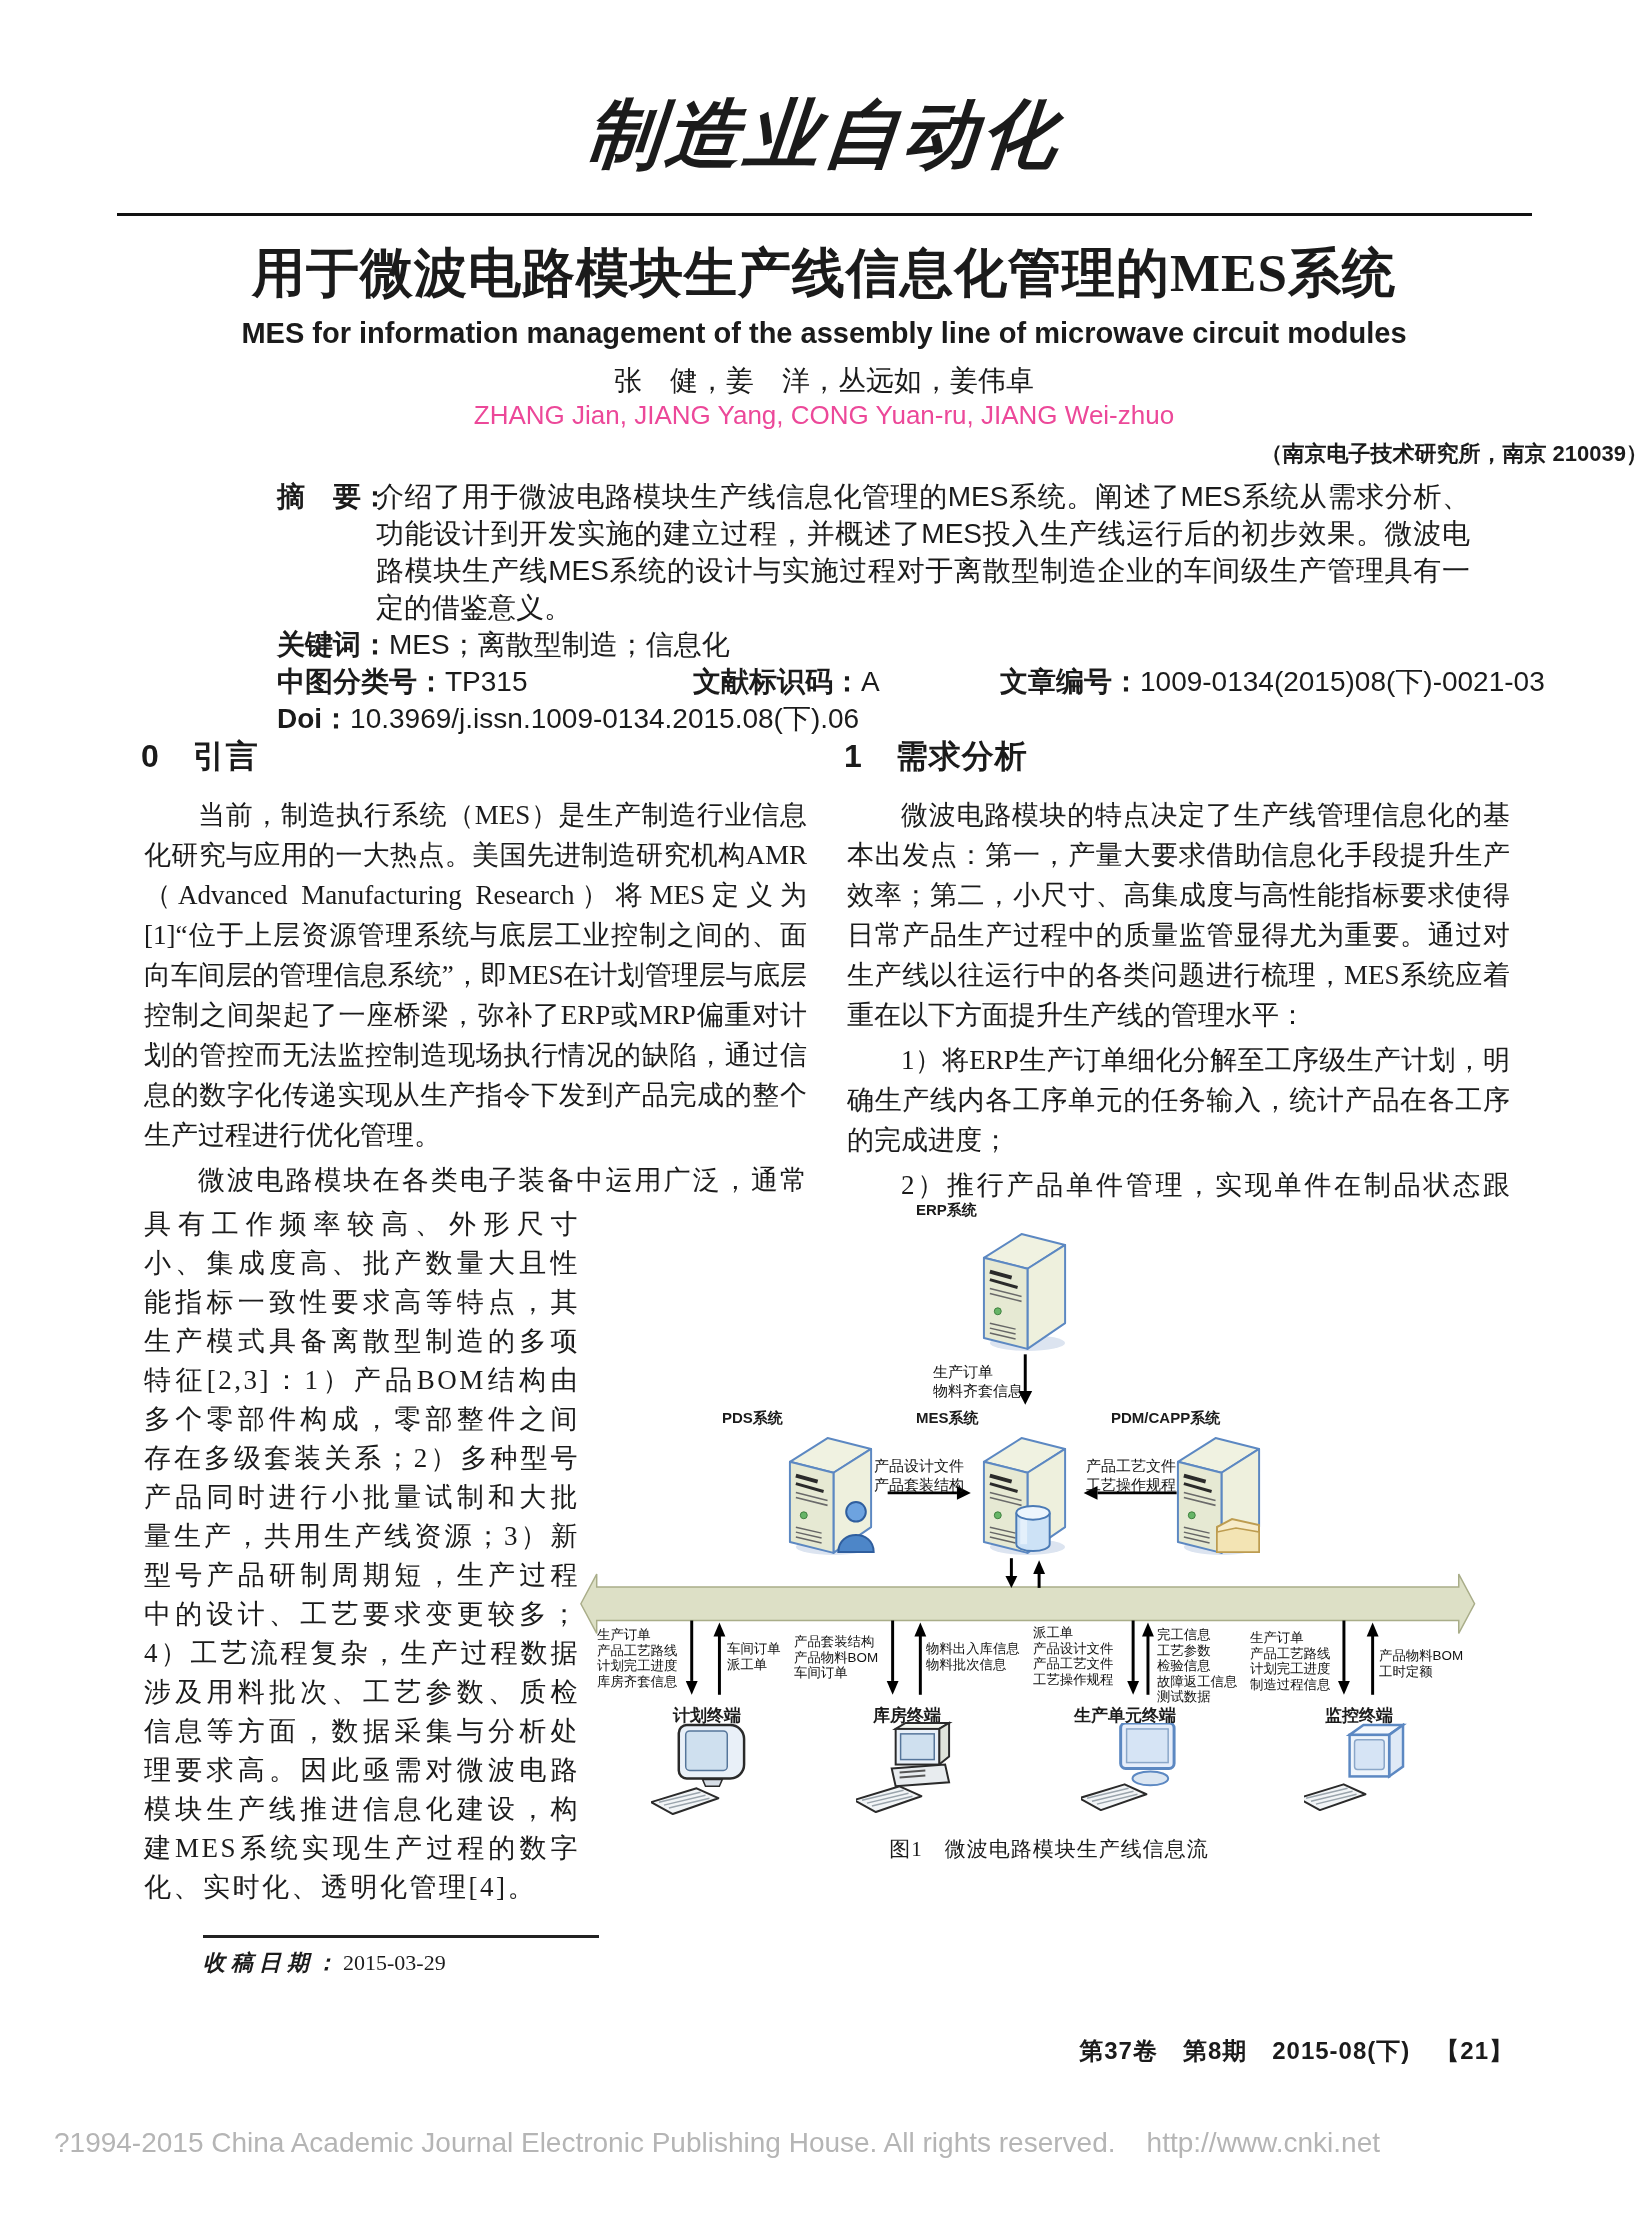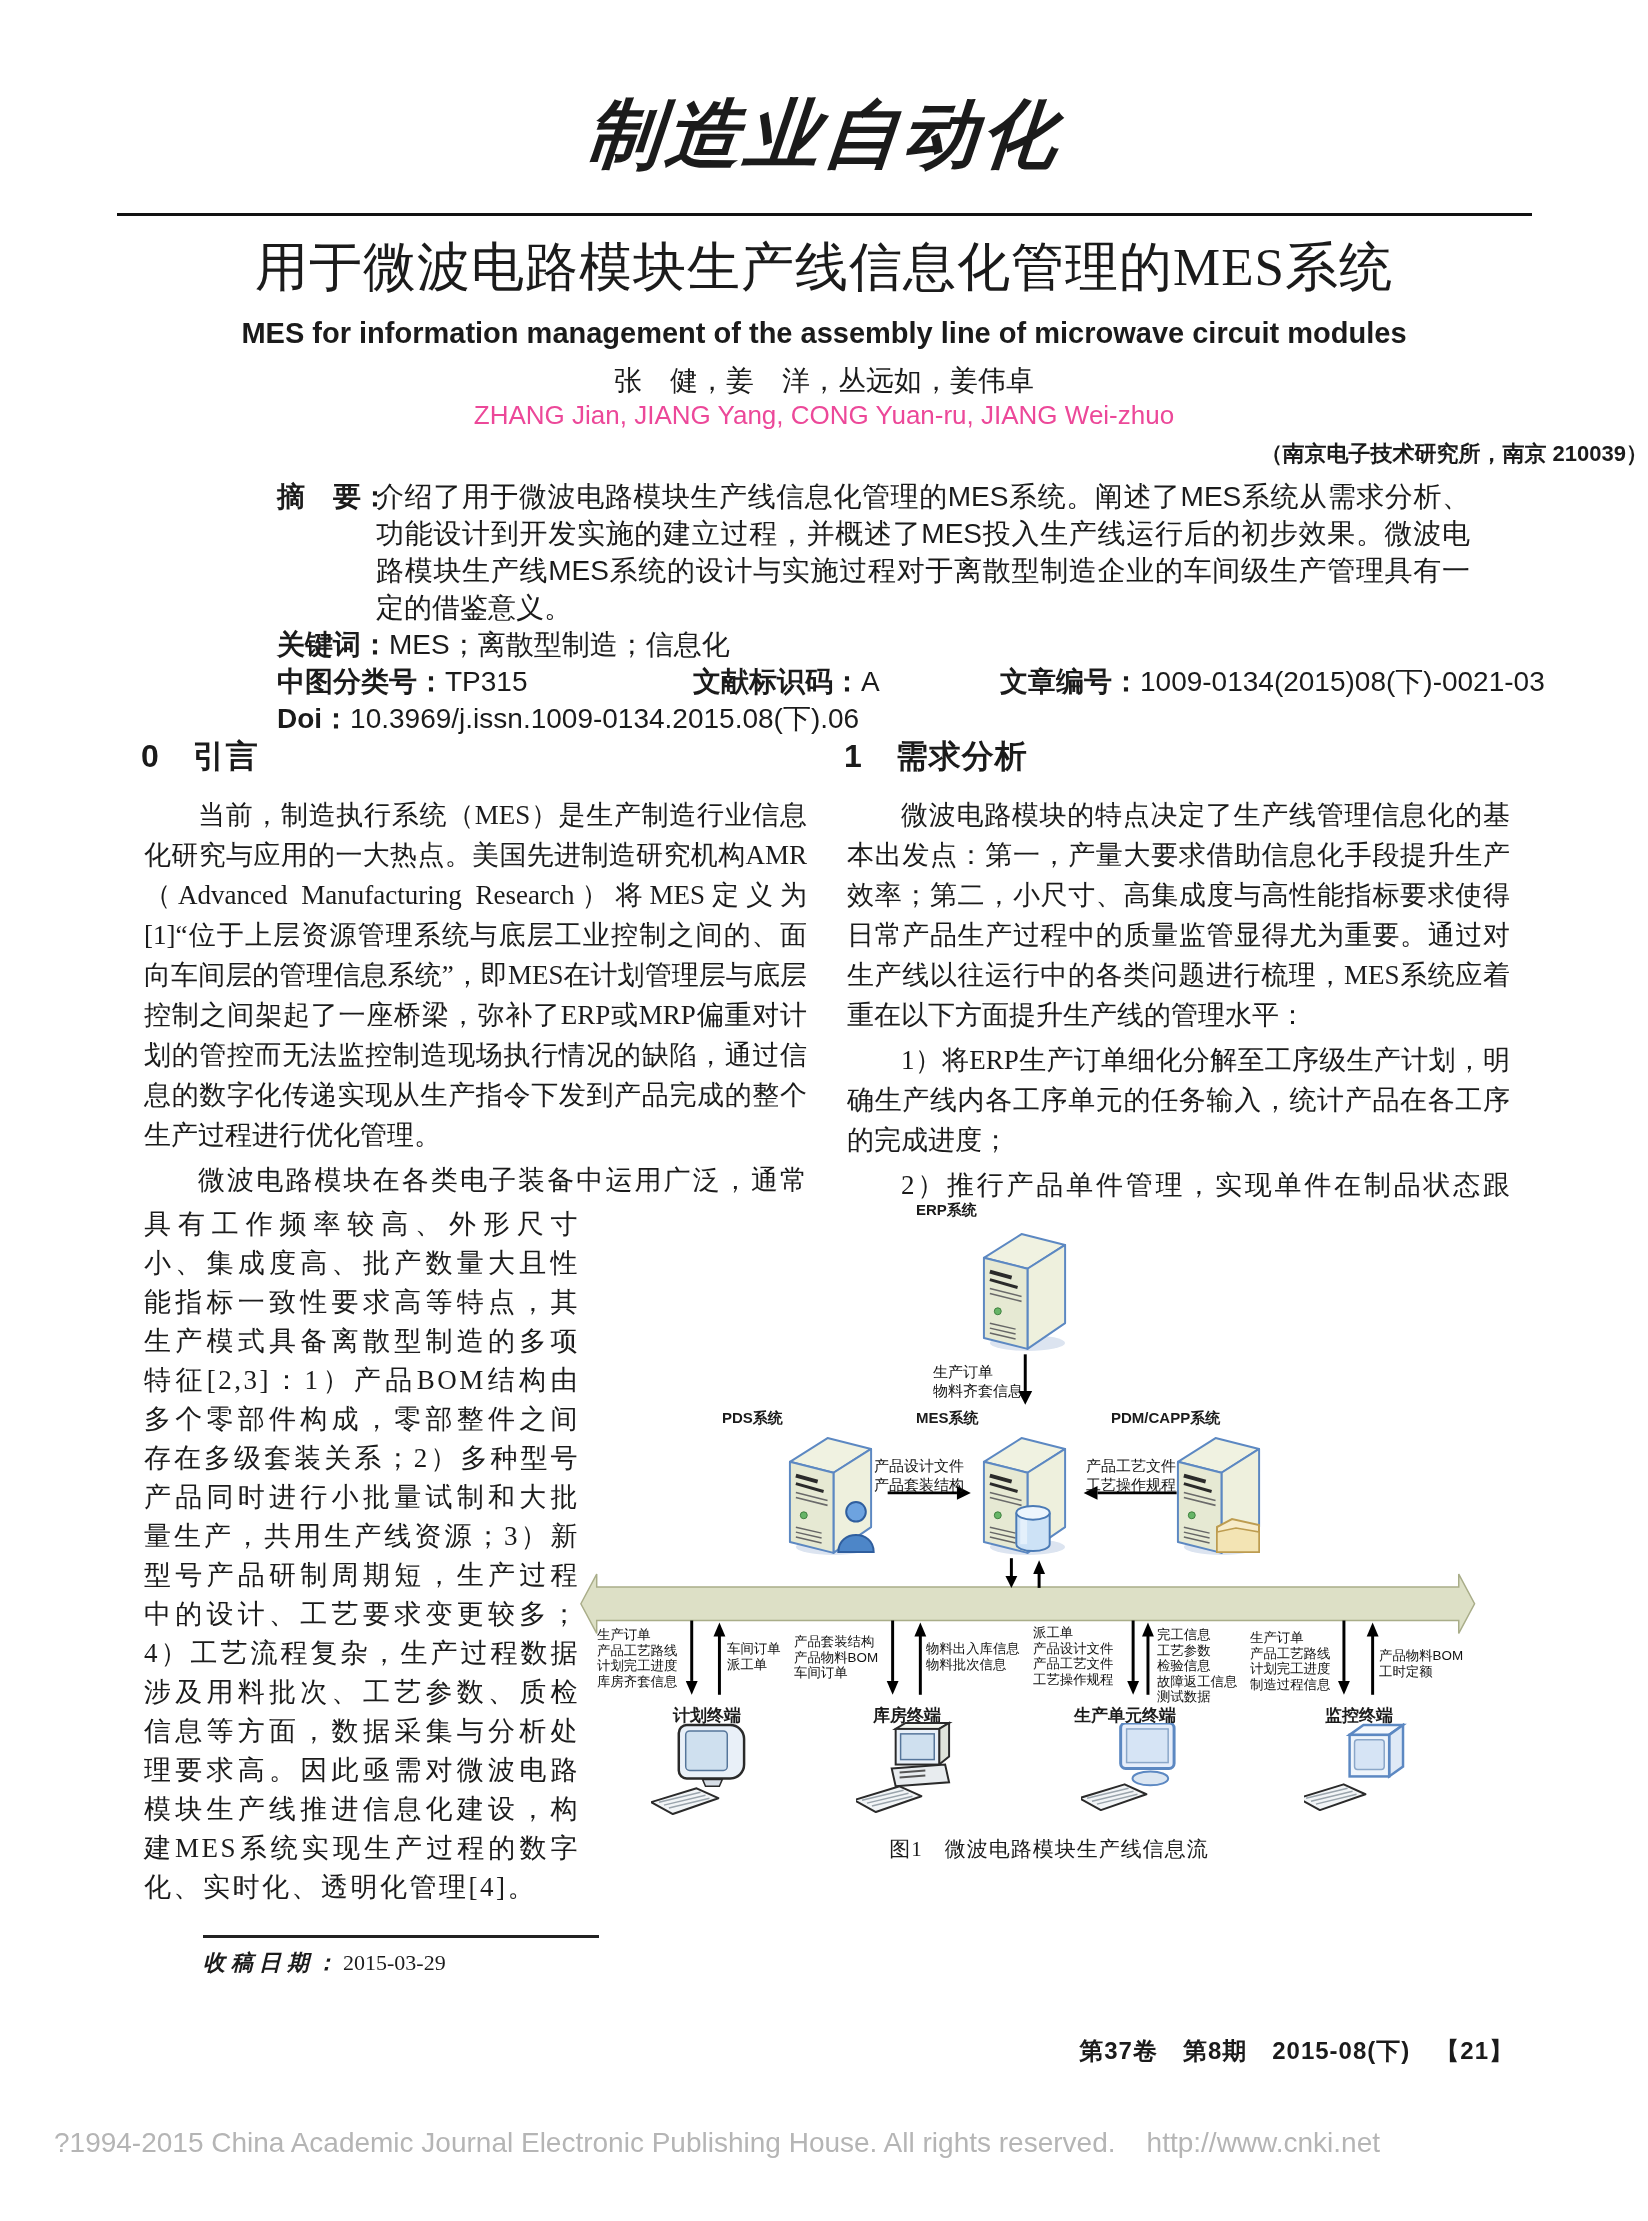--- a/index.html
+++ b/index.html
@@ -9,21 +9,21 @@
   }
   html,body{margin:0;padding:0;background:#888;}
   .page{position:relative;width:1648px;height:2222px;background:#ffffff;margin:0 auto;
         overflow:hidden;color:var(--ink);font-family:var(--serif);}
   
   .logo{position:absolute;left:0;right:0;top:85px;text-align:center;
         font-family:"DejaVu Serif",serif;font-style:italic;font-weight:bold;
         font-size:75px;letter-spacing:4px;transform:skewX(-5deg);z-index:2;}
   .header-rule{position:absolute;left:117px;top:213px;width:1415px;height:3px;background:#111;}
   .title-zh{position:absolute;left:0;right:0;top:230px;text-align:center;
-            font-family:var(--serif);font-weight:normal;font-size:53px;letter-spacing:1px;margin:2px;}
+            font-family:var(--serif);font-weight:bold;font-size:53px;letter-spacing:1px;margin:8px;}
   .title-en{position:absolute;left:0;right:0;top:317px;text-align:center;
             font-family:var(--sans);font-weight:bold;font-size:29px;}
   .authors-zh{position:absolute;left:0;right:0;top:362px;text-align:center;
               font-family:var(--sans);font-size:28px;}
   .authors-en{position:absolute;left:0;right:0;top:400px;text-align:center;
               font-family:var(--sans);font-size:26px;color:#ec4899;}
   .affiliation{position:absolute;left:0;right:0;top:439px;text-align:right;
                font-family:var(--sans);font-weight:600;font-size:22px;}
   
   .meta{position:absolute;left:277px;top:478px;width:1193px;

